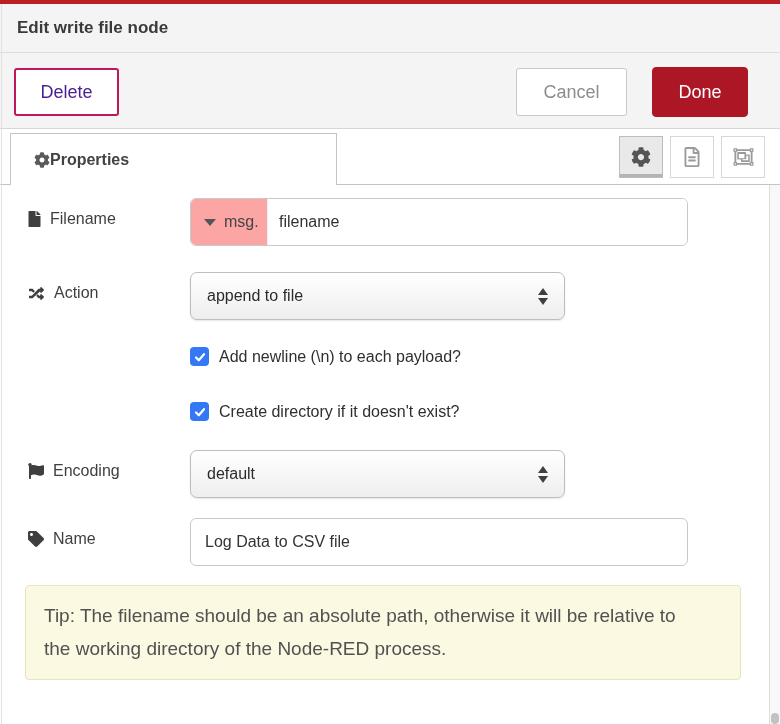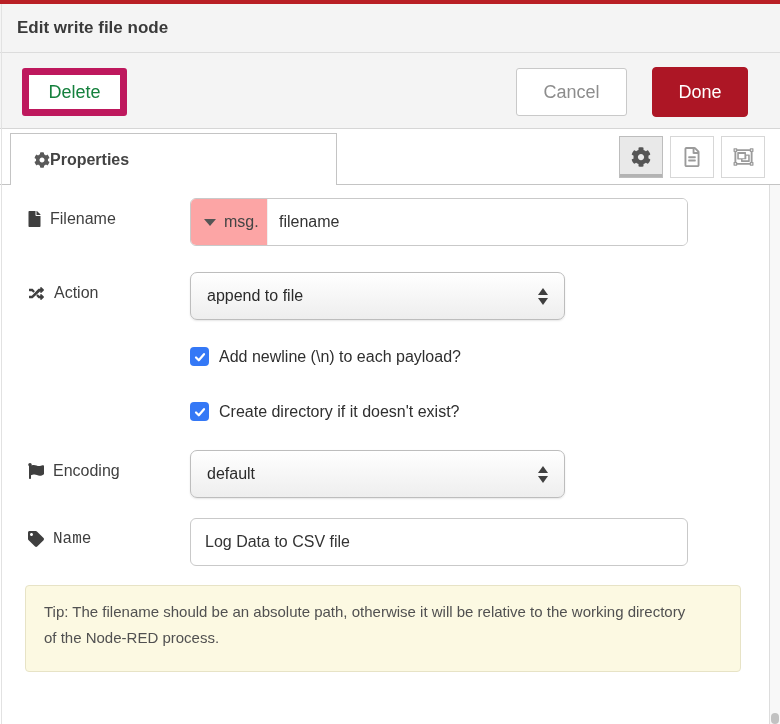--- a/index.html
+++ b/index.html
@@ -14,21 +14,21 @@
   
   .hdr { position:absolute; left:0; top:4px; width:780px; height:49px; background:#f4f4f4;
          border-bottom:1px solid #dcdcdc; display:flex; align-items:center; padding-left:17px; }
   .hdr h1 { font-size:17px; font-weight:bold; color:#3a3a3a; }
 
   
   .btnbar { position:absolute; left:0; top:53px; width:780px; height:76px; background:#f4f4f4;
             border-bottom:1px solid #d6d6d6; }
   .btn { position:absolute; top:15px; height:48px; font-family:"Liberation Sans",sans-serif;
          font-size:18px; text-align:center; border-radius:3px; cursor:pointer; }
-  .btn-delete { left:22px; width:105px; background:#fff; border:7px solid #be185d; color:#15803d; }
+  .btn-delete { left:14px; width:105px; background:#fff; border:2px solid #be185d; color:#4c1d95; }
   .btn-cancel { left:516px; width:111px; background:#fff; border:1px solid #c9c9c9; color:#8d8d8d; }
   .btn-done   { left:652px; width:96px; height:50px; top:14px; background:#ad1625; border:1px solid #ad1625;
                 border-radius:4px; color:#fff; }
 
   
   .tabbar { position:absolute; left:0; top:129px; width:780px; height:56px; background:#fff;
             border-bottom:1px solid #c4c4c4; }
   .tab { position:absolute; left:10px; top:4px; bottom:-1px; width:327px; background:#fff;
          border:1px solid #c4c4c4; border-bottom:none; z-index:2;
          display:flex; align-items:center; padding-left:23px; cursor:pointer; }
@@ -73,21 +73,21 @@
   .cbox { width:19px; height:19px; border-radius:4px; background:#3478f6; display:flex;
           align-items:center; justify-content:center; flex:0 0 auto; }
   .cblabel { font-size:16px; color:#2f2f2f; }
 
   .txtinput { position:absolute; left:190px; width:498px; height:48px; border:1px solid #c9c9c9;
               border-radius:6px; font-family:"Liberation Sans",sans-serif; font-size:16px;
               color:#333; padding:0 14px; outline:none; }
 
   .tip { position:absolute; left:25px; top:400px; width:716px; min-height:87px;
          background:#fcf9e2; border:1px solid #e7e3c6; border-radius:4px;
-         padding:13px 18px; font-size:15px; color:#515151; line-height:1.75; }
+         padding:13px 18px; font-size:19px; color:#515151; line-height:1.75; }
   .tip-inner { max-width:645px; }
 
   
   .scroll { position:absolute; left:769px; top:185px; width:11px; height:539px;
             background:#f8f8f8; border-left:1px solid #ddd; }
   .scroll .thumb { position:absolute; left:1px; bottom:0; width:8px; height:11px;
             background:#c2c2c2; border-radius:4px; cursor:pointer; }
 
   svg { display:block; }
 </style>
@@ -203,21 +203,21 @@
       <span>Encoding</span>
     </div>
     <div class="sel" style="top:265px;">
       <span class="stxt">default</span>
       <span class="stepper">
           <span class="u"></span>
           <span class="d"></span>
         </span>
     </div>
 
-    <div class="flabel" style="top:345px;font-family:Liberation Mono, monospace;">
+    <div class="flabel" style="top:345px;">
       <span class="licon">
         <svg width="16" height="16" viewBox="0 0 512 512" fill="currentColor">
             <path d="M0 252.118V48C0 21.49 21.49 0 48 0h204.118a48 48 0 0 1 33.941 14.059l211.882 211.882c18.745 18.745 18.745 49.137 0 67.882L293.823 497.941c-18.745 18.745-49.137 18.745-67.882 0L14.059 286.059A48 48 0 0 1 0 252.118zM112 64c-26.51 0-48 21.49-48 48s21.49 48 48 48 48-21.49 48-48-21.49-48-48-48z"></path>
           </svg>
       </span>
       <span>Name</span>
     </div>
     <input class="txtinput" style="top: 333px;" type="text" value="Log Data to CSV file">
 
     <div class="tip">

